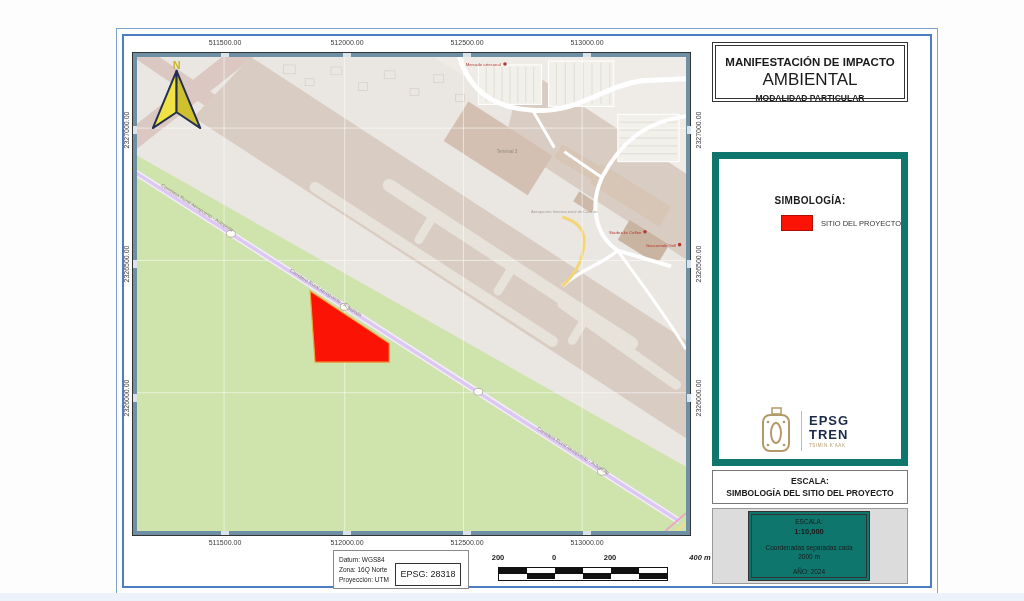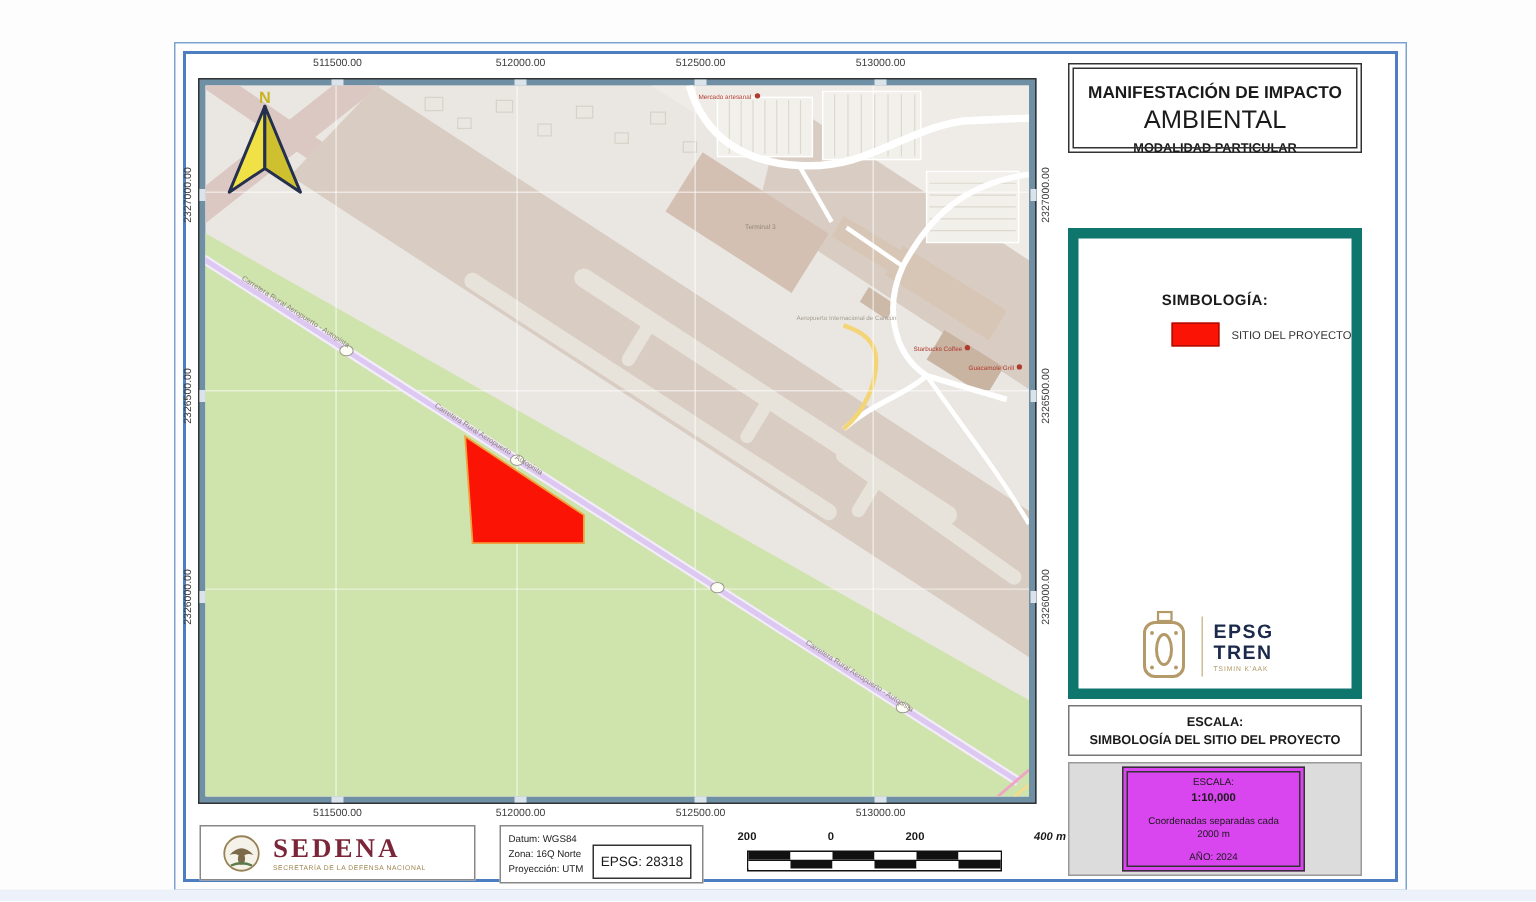--- a/index.html
+++ b/index.html
@@ -30,21 +30,21 @@
   .proy-label{font-size:7.5px;font-weight:bold;text-align:center;margin-top:4px;}
   .proy-line{font-size:7.5px;font-weight:bold;text-align:center;line-height:1.3;}
   .simb-box{left:712px;top:152px;width:196px;height:314px;border:7px solid #0f766e;}
   .simb-head{font-size:10px;font-weight:bold;text-align:center;margin-top:36px;letter-spacing:.3px;}
   .legend-row{display:flex;align-items:center;justify-content:flex-end;gap:8px;margin-top:9px;}
   .swatch{width:30px;height:14px;background:#fb1405;border:1px solid #b00e04;}
   .legend-lab{font-size:7.5px;color:#333;}
   .plano-box{left:712px;top:470px;width:196px;height:34px;border:1px solid #777;}
   .plano-l{font-size:8.5px;font-weight:bold;text-align:center;margin-top:5px;line-height:1.4;}
   .esc-strip{left:712px;top:508px;width:196px;height:76px;background:#dcdcdc;border:1px solid #999;}
-  .esc-box{left:748px;top:511px;width:122px;height:70px;background:#d946ef;}
+  .esc-box{left:748px;top:511px;width:122px;height:70px;background:#0f766e;}
   .esc-t{font-size:6.5px;text-align:center;line-height:1.35;}
   .esc-v{font-size:7.5px;font-weight:bold;text-align:center;}
   
   .tm-logo{left:760px;top:405px;width:110px;height:52px;display:flex;align-items:center;gap:7px;}
   .tm-div{width:1px;height:40px;background:#cdbd93;}
   .tm-word{font-size:13px;font-weight:bold;color:#1b2a4a;line-height:1.02;letter-spacing:1px;}
   .tm-tag{font-size:4.5px;color:#b49a68;letter-spacing:.6px;margin-top:2px;}
   
   .sed-box{left:133px;top:550px;width:184px;height:37px;border:1px solid #888;display:flex;align-items:center;padding-left:14px;box-sizing:border-box;gap:8px;background:#fff;}
   .sed-name{font-family:"Liberation Serif",serif;font-size:18px;font-weight:bold;color:#7b2638;letter-spacing:2px;line-height:1;}
@@ -256,32 +256,20 @@
   <div class="panel-box esc-strip"></div>
   <div class="panel-box dbl esc-box">
     <div class="dbl-in"></div>
     <div class="esc-t" style="margin-top:6px;">ESCALA:</div>
     <div class="esc-v">1:10,000</div>
     <div class="esc-t" style="margin-top:8px;">Coordenadas separadas cada</div>
     <div class="esc-t">2000 m</div>
     <div class="esc-t" style="margin-top:7px;">AÑO: 2024</div>
   </div>
 
-  <div class="abs sed-box">
-    <svg width="26" height="26" viewBox="-13 -13 26 26">
-      <circle r="11.5" fill="#f5f2ea" stroke="#998257" stroke-width="1.2"></circle>
-      <path d="M -8 1 Q 0 -8 8 1 Q 3 -1 0 3 Q -3 -1 -8 1 Z" fill="#7d6a4a"></path>
-      <ellipse cx="0" cy="3.5" rx="2.4" ry="4" fill="#7d6a4a"></ellipse>
-      <path d="M -7 8 Q 0 5 7 8" stroke="#5c7a4a" stroke-width="1.5" fill="none"></path>
-    </svg>
-    <div>
-      <div class="sed-name">SEDENA</div>
-      <div class="sed-sub">SECRETARÍA DE LA DEFENSA NACIONAL</div>
-    </div>
-  </div>
 
   <div class="abs datum-box">
     <div class="datum-t">
       <div>Datum: WGS84</div>
       <div>Zona: 16Q Norte</div>
       <div>Proyección: UTM</div>
     </div>
   </div>
   <div class="abs epsg-box">EPSG: 28318</div>
 

